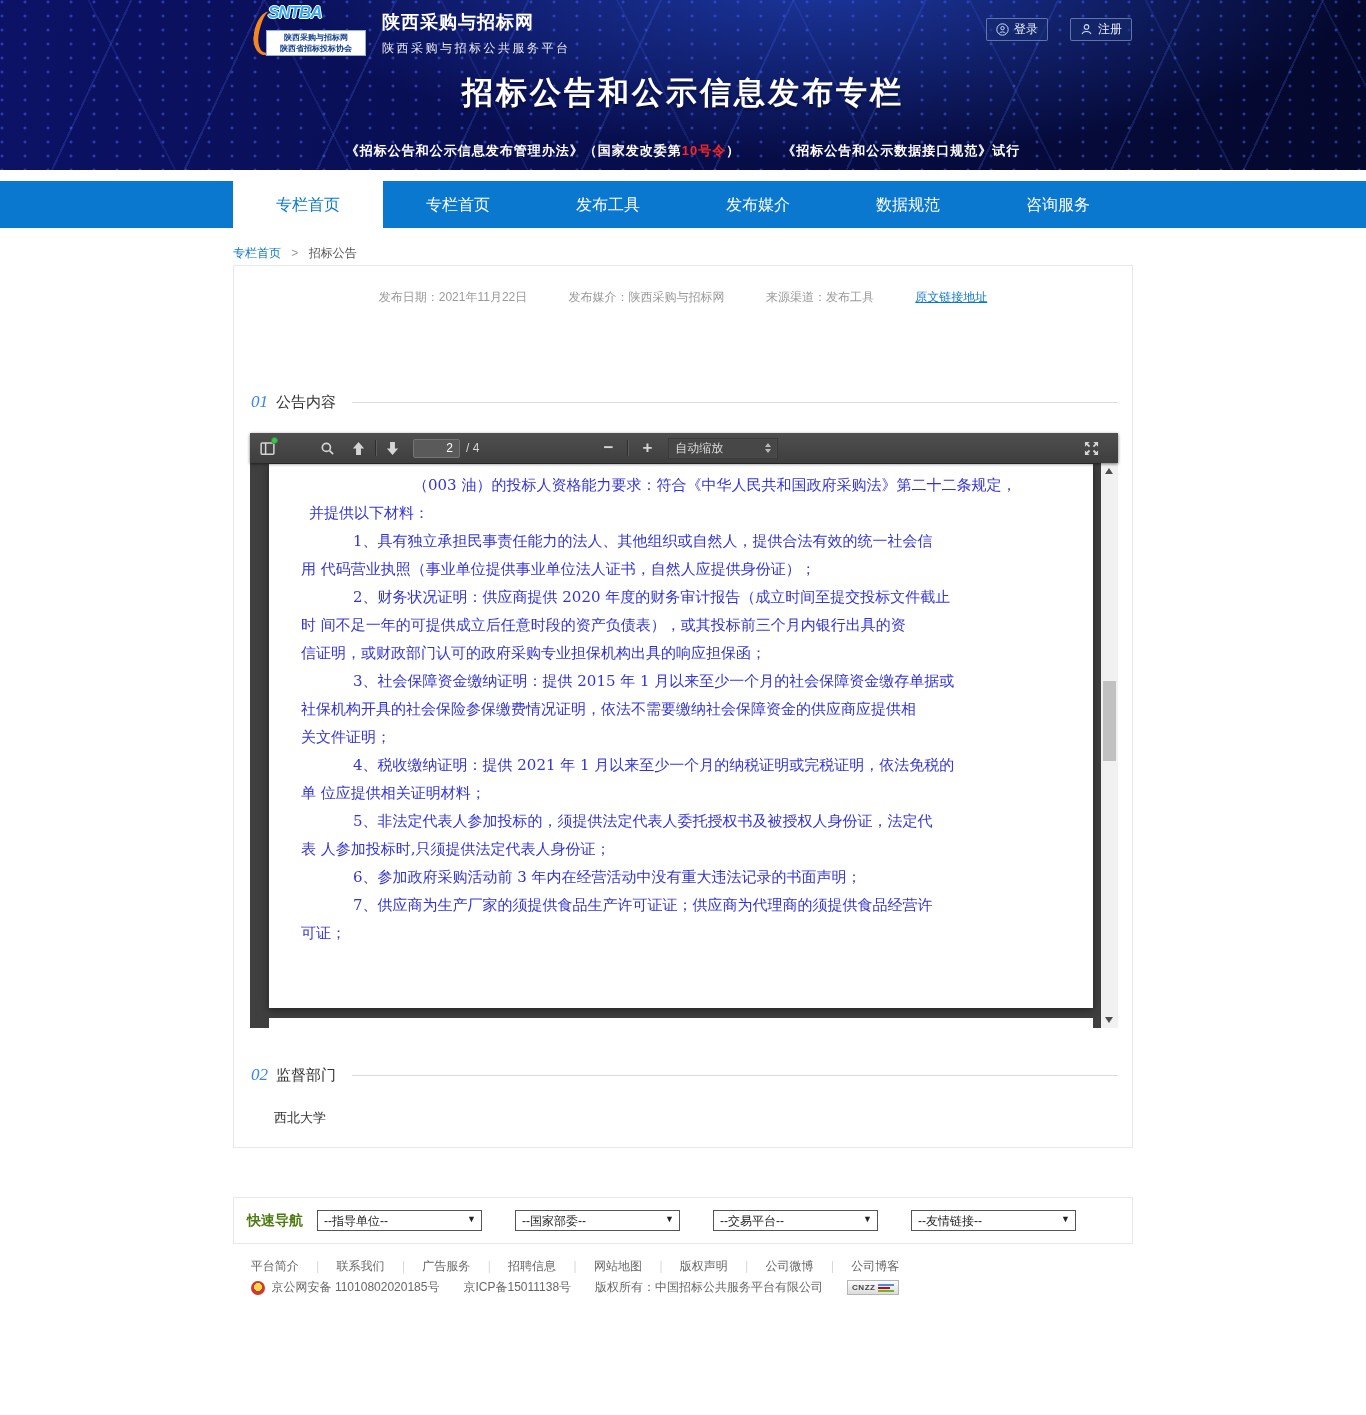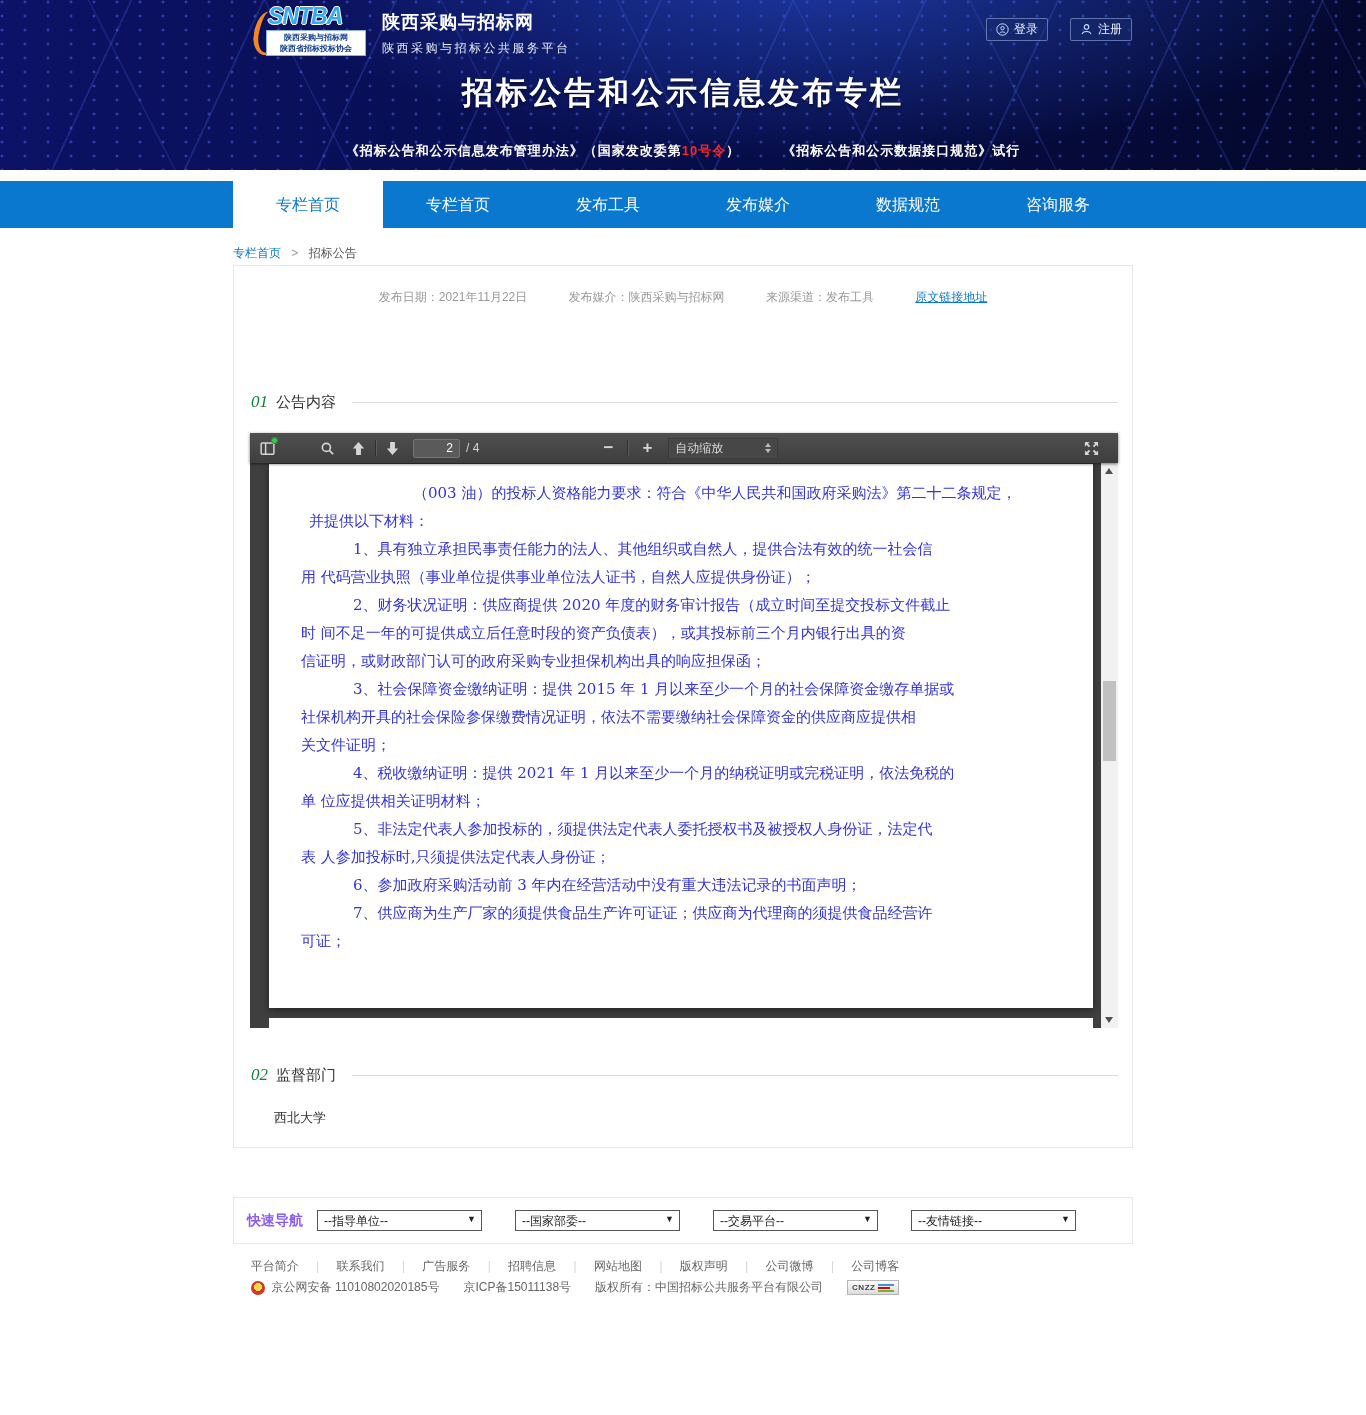--- a/index.html
+++ b/index.html
@@ -16,21 +16,21 @@
       radial-gradient(circle at 2px 2px, rgba(86,110,255,.45) 1.2px, transparent 1.8px),
       linear-gradient(100deg,#0c1266 0%,#070d49 52%,#04082c 100%);
     background-size:auto,auto,auto,23px 14px,auto; }
 
   .logo { position:absolute; left:252px; top:5px; display:flex; }
   .logo-art { position:relative; width:122px; height:54px; }
   .logo-swoosh { position:absolute; left:2px; top:6px; width:20px; height:44px;
     border-left:5px solid #f5871f; border-bottom:3px solid #f5871f;
     border-radius:60% 0 0 70%/55% 0 0 45%; transform:rotate(10deg); }
   .logo-brand { position:absolute; left:16px; top:-2px; font-style:italic; font-weight:bold;
-    font-size:23px; letter-spacing:-1px; color:#35aaf0;
+    font-size:17px; letter-spacing:-1px; color:#35aaf0;
     text-shadow:0 1px 0 #fff,0 -1px 0 #fff,1px 0 0 #fff,-1px 0 0 #fff;text-align:center; }
   .logo-seal { position:absolute; left:14px; top:25px; width:100px; height:26px; background:#fff;
     border:1px solid #8fb0e8; display:flex; flex-direction:column; align-items:center;
     justify-content:center; font-size:8px; line-height:11px; font-weight:bold; color:#14408f;
     white-space:nowrap; overflow:hidden; }
   .logo-text { margin-left:8px; margin-top:5px; }
   .logo-title { font-size:18px; font-weight:bold; letter-spacing:1px; }
   .logo-subtitle { font-size:12px; letter-spacing:2.5px; margin-top:6px; color:#e9eefb; }
 
   .auth-btn { position:absolute; top:18px; width:62px; height:23px; display:flex;
@@ -65,21 +65,21 @@
     background:#fff; border:1px solid #e8e8e8; }
   .article-title { margin-top:26px; text-align:center; font-size:22px; font-weight:bold;
     color:#333; letter-spacing:1px; }
   .article-meta { margin-top:23px; text-align:center; font-size:12px; color:#999; }
   .article-meta .meta-item { margin:0 19px; }
   .meta-link { color:#0b78cf; text-decoration:underline; cursor:pointer; }
 
   .section { position:absolute; left:17px; right:14px; display:flex; align-items:center; }
   .sec-1 { top:126px; }
   .sec-2 { top:799px;text-align:right; }
-  .sec-no { font-family:"Liberation Serif",serif; font-style:italic; font-size:17px; color:#15803d; }
+  .sec-no { font-family:"Liberation Serif",serif; font-style:italic; font-size:17px; color:#3b82f6; }
   .sec-title { font-size:15px; color:#333; margin-left:8px; }
   .sec-line { flex:1; height:1px; background:#dcdcdc; margin-left:16px; }
   .supervisor { position:absolute; left:40px; top:843px; font-size:13px; color:#333; }
 
   
   .pdf { position:absolute; left:16px; top:167px; width:868px; height:595px; background:#3f3f3f; }
   .pdf-toolbar { position:absolute; top:0; left:0; right:0; height:30px; z-index:3;
     background:linear-gradient(#4f4f4f,#3e3e3e); box-shadow:0 1px 3px rgba(0,0,0,.55);
     display:flex; align-items:center; padding:0 8px; color:#d5d5d5; }
   .tb-btn { position:relative; width:18px; height:18px; display:flex; align-items:center;
@@ -105,38 +105,38 @@
   .zoom-caret .c-up { border-bottom:4px solid #bbb; }
   .zoom-caret .c-dn { border-top:4px solid #bbb; }
   .tb-right { margin-left:auto; margin-right:10px; }
 
   .pdf-body { position:absolute; top:30px; left:0; right:17px; bottom:0; overflow:hidden; }
   .pdf-page { position:absolute; left:19px; top:1px; width:824px; height:544px; background:#fff;
     box-shadow:0 2px 8px rgba(0,0,0,.45); overflow:hidden; }
   .pdf-page-next { position:absolute; left:19px; top:555px; width:824px; height:10px;
     background:#fff; }
   .pdf-text { padding:7px 40px 0 32px; font-family:"DejaVu Serif",serif; font-size:15px;
-    line-height:28px; color:#3434d6;margin-top:8px; }
+    line-height:28px; color:#3434d6; }
   .pdf-line { white-space:nowrap; }
   .ind-a { padding-left:112px; }
   .ind-b { padding-left:52px; }
   .hang  { padding-left:8px; }
 
   .pdf-scroll { position:absolute; top:30px; right:0; width:17px; bottom:0; background:#f1f1f1; }
   .scroll-up, .scroll-dn { position:absolute; left:4px; width:0; height:0;
     border-left:4.5px solid transparent; border-right:4.5px solid transparent; }
   .scroll-up { top:5px; border-bottom:6px solid #4f4f4f; }
   .scroll-dn { bottom:5px; border-top:6px solid #4f4f4f; }
   .scroll-thumb { position:absolute; left:2px; top:218px; width:13px; height:80px;
     background:#c1c1c1; cursor:pointer; }
 
   
   .quicknav { position:absolute; top:1197px; left:233px; width:900px; height:47px;
     border:1px solid #e8e8e8; display:flex; align-items:center; background:#fff; }
-  .qn-label { margin-left:13px; font-size:14px; font-weight:bold; color:#8b5cf6; }
+  .qn-label { margin-left:13px; font-size:14px; font-weight:bold; color:#4d7c0f; }
   .qn-wrap { position:relative; margin-left:33px; }
   .qn-wrap.first { margin-left:14px; }
   .qn-select { width:165px; height:21px; font-size:12px; color:#222; background:#fff;
     border:1px solid #555; appearance:none; -webkit-appearance:none; padding:0 20px 0 6px;
     cursor:pointer; font-family:"Liberation Sans",sans-serif; }
   .qn-wrap::after { content:"▼"; position:absolute; right:6px; top:4px; font-size:9px;
     color:#222; pointer-events:none; }
 
   
   .footer { position:absolute; top:1258px; left:0; width:1150px; text-align:center;

